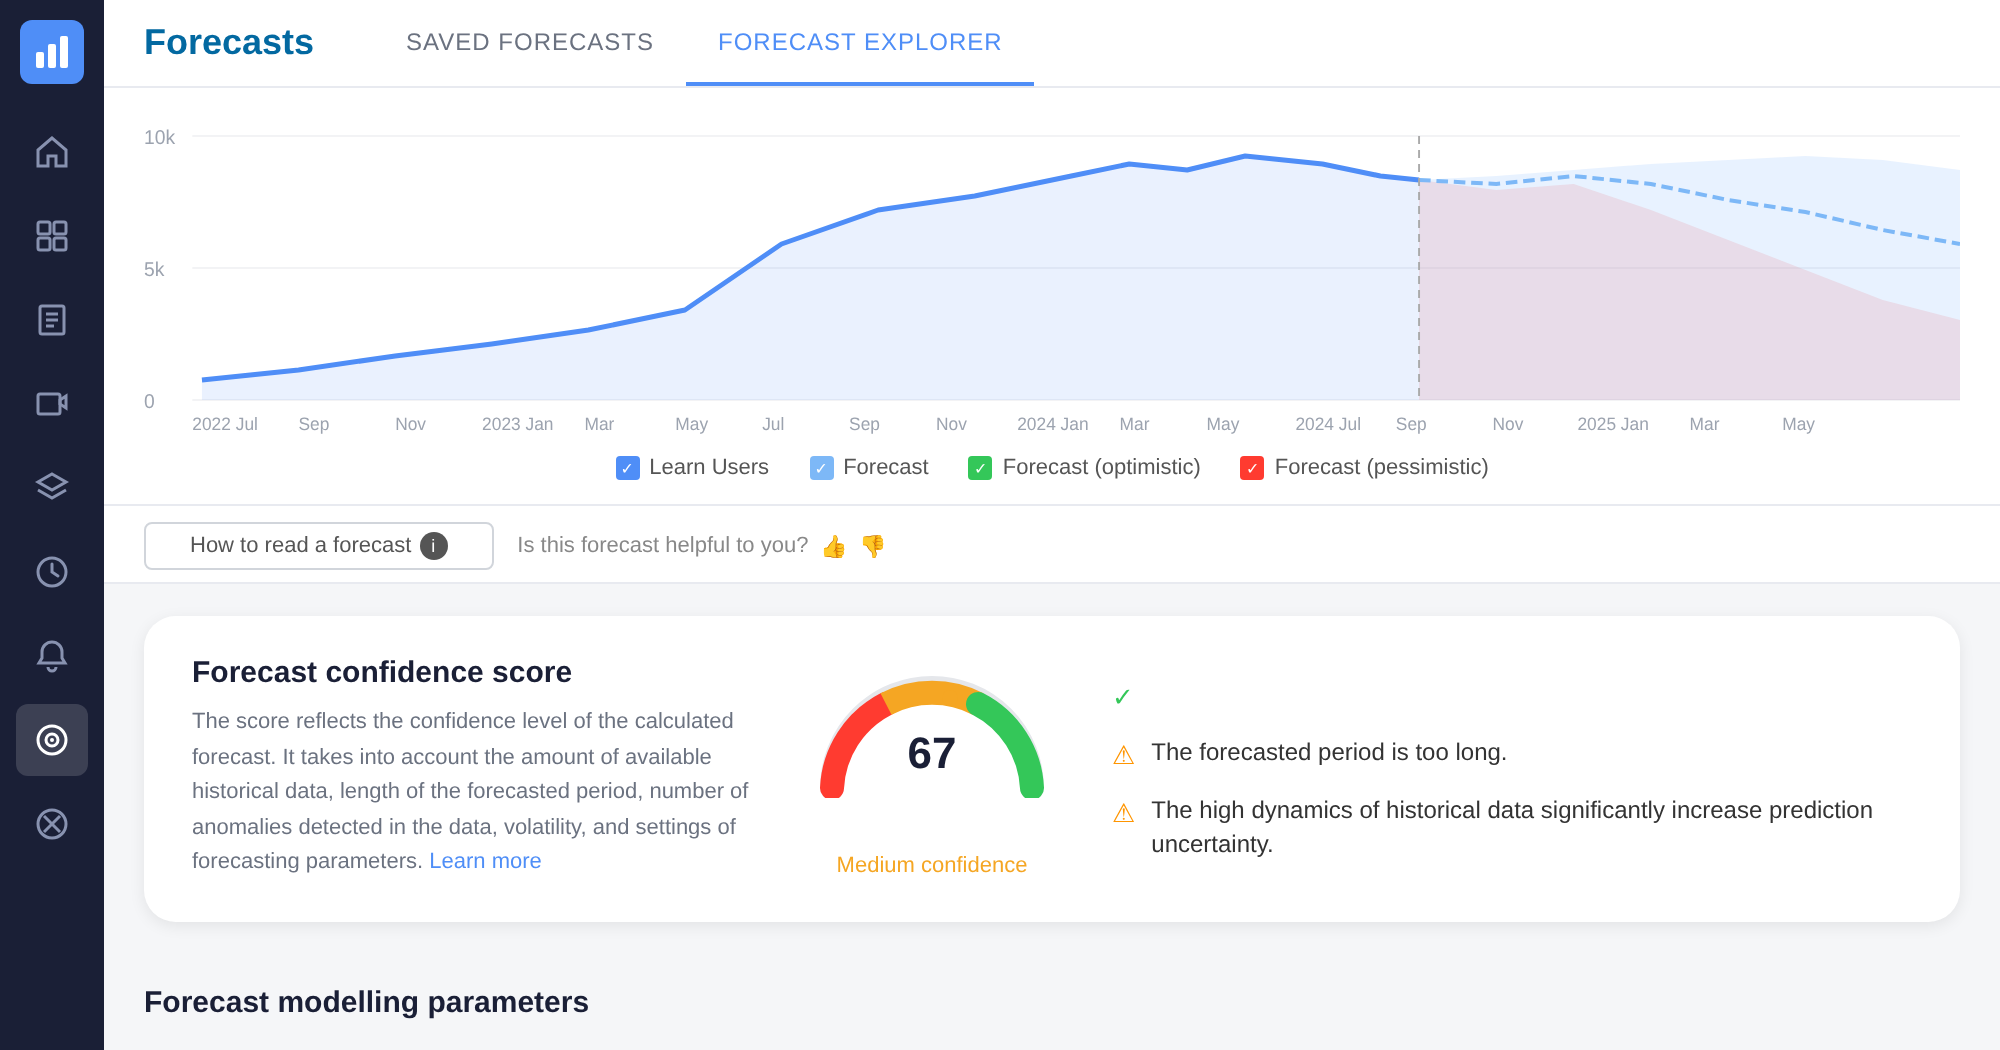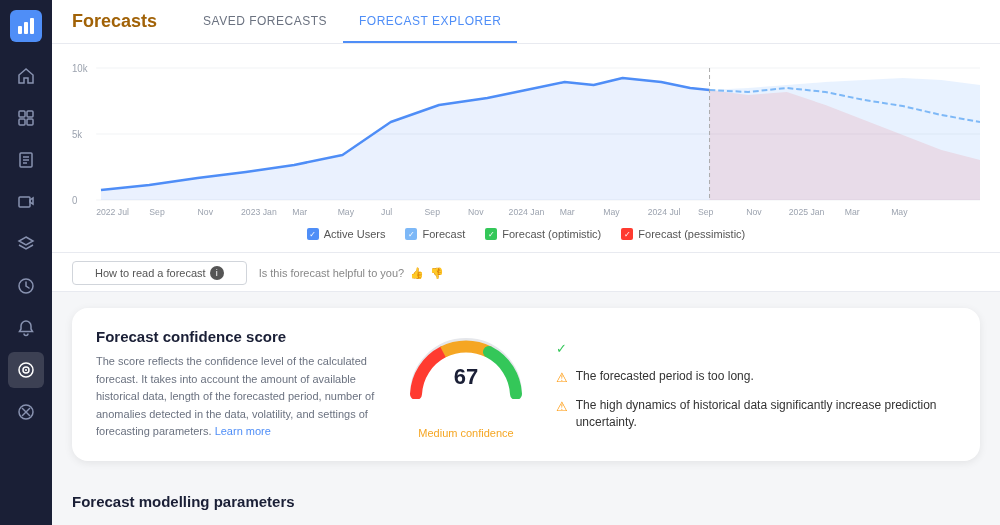--- a/index.html
+++ b/index.html
@@ -55,21 +55,21 @@
       border-bottom: 1px solid #e8eaf0;
       padding: 0 20px;
       display: flex;
       align-items: center;
       height: 44px;
       flex-shrink: 0;
     }
     .header-title {
       font-size: 18px;
       font-weight: 600;
-      color: #a16207;
+      color: #0369a1;
       margin-right: 30px;
     }
     .header-tabs {
       display: flex;
       gap: 0;
       height: 100%;
       align-items: stretch;
     }
     .header-tab {
       padding: 0 16px;
@@ -364,21 +364,21 @@
           <text x="800" y="155" font-size="9" fill="#9ca3af">Mar</text>
           <text x="848" y="155" font-size="9" fill="#9ca3af">May</text>
         </svg>
       </div>
 
       <div class="chart-legend">
         <div class="legend-item">
           <div class="legend-checkbox blue">
             <span class="legend-checkbox-check">✓</span>
           </div>
-          <span>Active Users</span>
+          <span>Learn Users</span>
         </div>
         <div class="legend-item">
           <div class="legend-checkbox light-blue">
             <span class="legend-checkbox-check">✓</span>
           </div>
           <span>Forecast</span>
         </div>
         <div class="legend-item">
           <div class="legend-checkbox green">
             <span class="legend-checkbox-check">✓</span>

